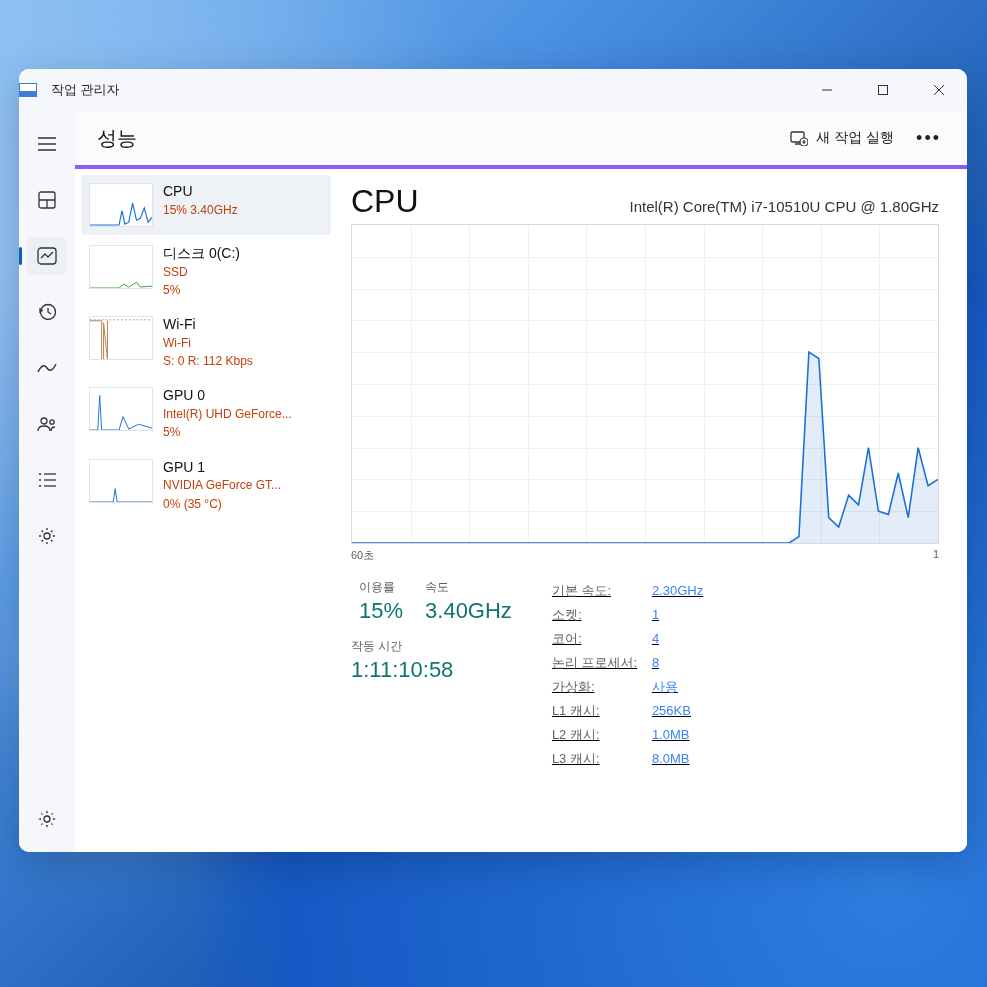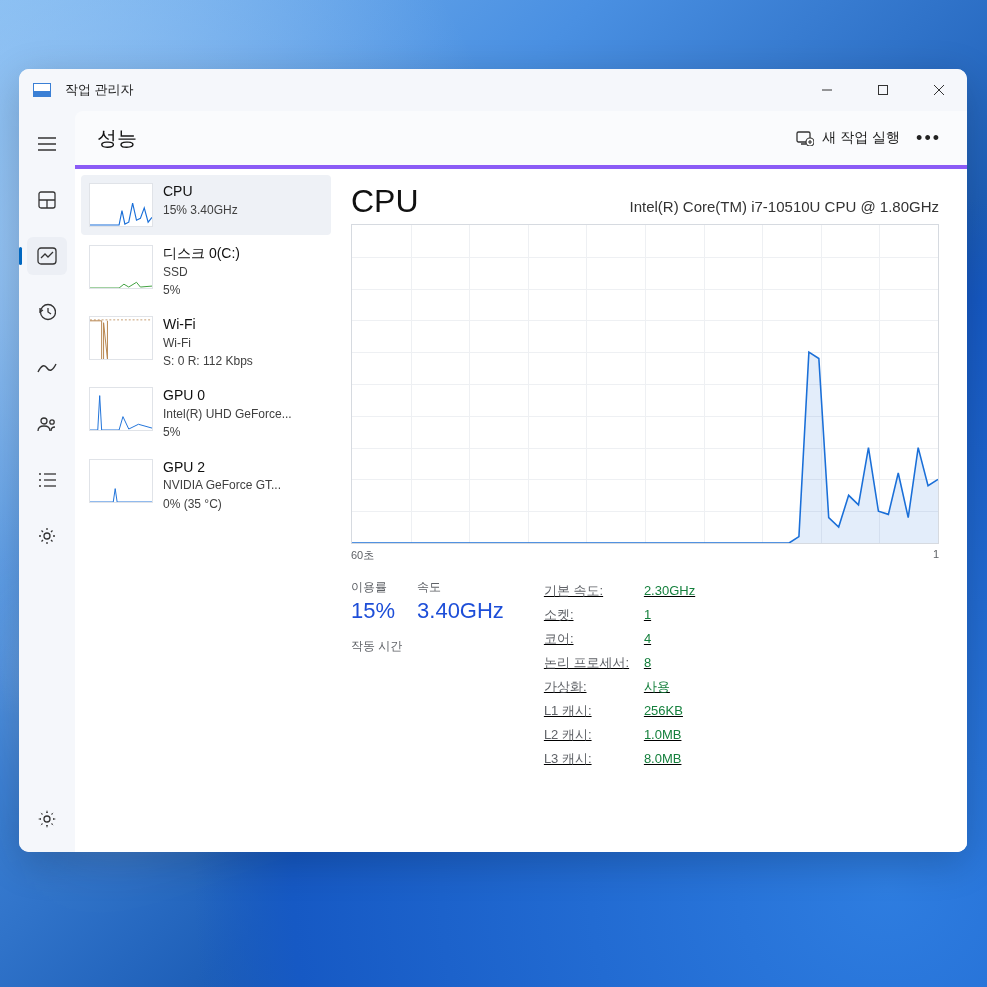--- a/index.html
+++ b/index.html
@@ -3,70 +3,70 @@
 <meta charset="utf-8">
 <style>
 * { margin:0; padding:0; box-sizing:border-box; font-family:"Segoe UI","Malgun Gothic",sans-serif; }
 body { width:987px; height:987px; background:linear-gradient(135deg,#7eb8f0 0%,#4a90e2 30%,#1e5fb8 60%,#0a3d8f 100%); position:relative; overflow:hidden; }
 .bg-curve { position:absolute; border-radius:50%; }
 .bg-curve.c1 { width:1400px; height:1400px; background:radial-gradient(circle,#2e7de0 0%,#1659c4 60%,transparent 70%); right:-600px; bottom:-600px; }
 .bg-curve.c2 { width:1100px; height:1100px; background:radial-gradient(circle,rgba(180,215,250,.6) 0%,transparent 60%); left:-500px; top:-300px; }
 .bg-light { position:absolute; width:300px; height:200px; background:rgba(255,255,255,.4); filter:blur(40px); left:50px; bottom:200px; transform:rotate(-20deg); }
 
 .window { position:absolute; left:19px; top:69px; width:948px; height:783px; background:#f5f7fb; border-radius:10px; box-shadow:0 10px 40px rgba(0,0,0,.2); display:flex; flex-direction:column; overflow:hidden; }
-.titlebar { height:42px; display:flex; align-items:center; padding-left:14px; background:#f5f7fb; }
+.titlebar { height:42px; display:flex; align-items:center; background:#f5f7fb; }
 .app-icon { width:18px; height:14px; border:1px solid #3a7fd5; background:linear-gradient(to top,#3a7fd5 40%,#fff 40%); margin-right:14px; }
 .app-title { font-size:13px; color:#222; }
 .win-controls { margin-left:auto; display:flex; }
 .win-btn { width:56px; height:42px; display:flex; align-items:center; justify-content:center; color:#333; font-size:11px; }
 
 .body { flex:1; display:flex; min-height:0; }
 .navrail { width:56px; background:#f5f7fb; display:flex; flex-direction:column; align-items:center; padding-top:14px; gap:18px; border-right:none; }
 .nav-item { width:40px; height:38px; display:flex; align-items:center; justify-content:center; border-radius:6px; position:relative; color:#333; }
 .nav-item.active { background:#eceff5; }
 .nav-item.active::before { content:''; position:absolute; left:-8px; top:10px; width:3px; height:18px; background:#0067c0; border-radius:2px; }
 .nav-spacer { flex:1; }
 
 .content { flex:1; background:#fafbfd; display:flex; flex-direction:column; min-width:0; border-top-left-radius:8px; }
 .header { height:58px; display:flex; align-items:center; padding:0 22px; border-bottom:4px solid #8b5cf6; }
 .header-title { font-size:20px; color:#111; }
-.header-actions { margin-left:auto; display:flex; align-items:center; gap:12px;justify-content:center; }
+.header-actions { margin-left:auto; display:flex; align-items:center; gap:18px;justify-content:center; }
 .run-task { display:flex; align-items:center; gap:8px; font-size:14px; color:#222; }
 .more-btn { font-size:18px; letter-spacing:2px; color:#222; padding:4px; }
 
 .main { flex:1; display:flex; background:#fff; min-height:0; }
 .sidebar { width:262px; padding:6px 6px; overflow-y:auto; }
 .side-item { display:flex; gap:10px; padding:8px 8px; border-radius:4px; margin-bottom:2px; }
 .side-item.selected { background:#eef1f6; }
 .side-thumb { width:64px; height:44px; border:1px solid #e0e3e8; background:#fff; position:relative; overflow:hidden; flex-shrink:0; }
 .side-thumb svg { position:absolute; left:0; bottom:0; width:100%; height:100%; }
 .side-info { flex:1; min-width:0; }
 .side-label { font-size:14px; color:#111; line-height:1.2; }
-.side-sub { font-size:12px; color:#404040; line-height:1.35; margin-top:2px; white-space:nowrap; overflow:hidden; text-overflow:ellipsis; }
+.side-sub { font-size:12px; color:#c2410c; line-height:1.35; margin-top:2px; white-space:nowrap; overflow:hidden; text-overflow:ellipsis; }
 
 .detail { flex:1; padding:14px 28px 20px 14px; display:flex; flex-direction:column; min-width:0; }
 .detail-header { display:flex; align-items:baseline; justify-content:space-between; }
 .detail-title { font-size:32px; color:#111; }
 .detail-model { font-size:15px; color:#333; }
 .chart-labels { display:flex; justify-content:space-between; font-size:11px; color:#5e6166; margin-top:6px; }
 .chart { height:320px; border:1px solid #d6dae0; position:relative; margin-top:4px; background:#fff; }
 .chart .gridv { position:absolute; top:0; bottom:0; width:1px; background:#eef0f3; }
 .chart .gridh { position:absolute; left:0; right:0; height:1px; background:#eef0f3; }
 .chart svg.plot { position:absolute; left:0; top:0; width:100%; height:100%; }
 .x-labels { display:flex; justify-content:space-between; font-size:11px; color:#5e6166; margin-top:4px; }
 
 .stats { display:flex; gap:40px; margin-top:16px; }
 .stats-left { display:flex; flex-direction:column; gap:14px; }
-.stats-row { display:flex; gap:22px; }
+.stats-row { display:flex; gap:22px;margin-left:8px; }
 .stat-block .lbl { font-size:12px; color:#5e6166; }
-.stat-block .val { font-size:22px; color:#1d4ed8; margin-top:2px; }
+.stat-block .val { font-size:22px; color:#0f766e; margin-top:2px; }
 .spec-table { font-size:13px; }
 .spec-row { display:flex; line-height:1.85;text-decoration:underline; }
 .spec-key { width:100px; color:#5e6166; }
-.spec-val { color:#15803d;text-align:right; }
+.spec-val { color:#3b82f6;text-align:right; }
 </style>
 </head>
 <body>
 <div class="bg-curve c2"></div>
 <div class="bg-curve c1"></div>
 <div class="bg-light"></div>
 
 <div class="window">
   <div class="titlebar">
     <div class="app-icon"></div>
@@ -227,21 +227,21 @@
                 <div class="side-sub">5%</div>
               </div>
           </div>
           <div class="side-item">
             <div class="side-thumb">
                 <svg viewBox="0 0 64 44" preserveAspectRatio="none">
                   <polyline points="0,44 24,44 26,30 28,44 64,44" fill="none" stroke="#1a6fd8" stroke-width="1"></polyline>
                 </svg>
               </div>
             <div class="side-info">
-                <div class="side-label">GPU 2</div>
+                <div class="side-label">GPU 1</div>
                 <div class="side-sub">NVIDIA GeForce GT...</div>
                 <div class="side-sub">0% (35 °C)</div>
               </div>
           </div>
         </div>
 
         <div class="detail">
           <div class="detail-header">
             <div class="detail-title">CPU</div>
             <div class="detail-model">Intel(R) Core(TM) i7-10510U CPU @ 1.80GHz</div>
@@ -282,20 +282,21 @@
                     <div class="lbl">이용률</div>
                     <div class="val">15%</div>
                   </div>
                 <div class="stat-block">
                     <div class="lbl">속도</div>
                     <div class="val">3.40GHz</div>
                   </div>
               </div>
               <div class="stat-block">
                   <div class="lbl">작동 시간</div>
+                  <div class="val">1:11:10:58</div>
                 </div>
             </div>
             <div class="spec-table" id="spec-table">
                 <div class="spec-row">
                   <div class="spec-key">기본 속도:</div>
                   <div class="spec-val">2.30GHz</div>
                 </div>
                 <div class="spec-row">
                   <div class="spec-key">소켓:</div>
                   <div class="spec-val">1</div>

